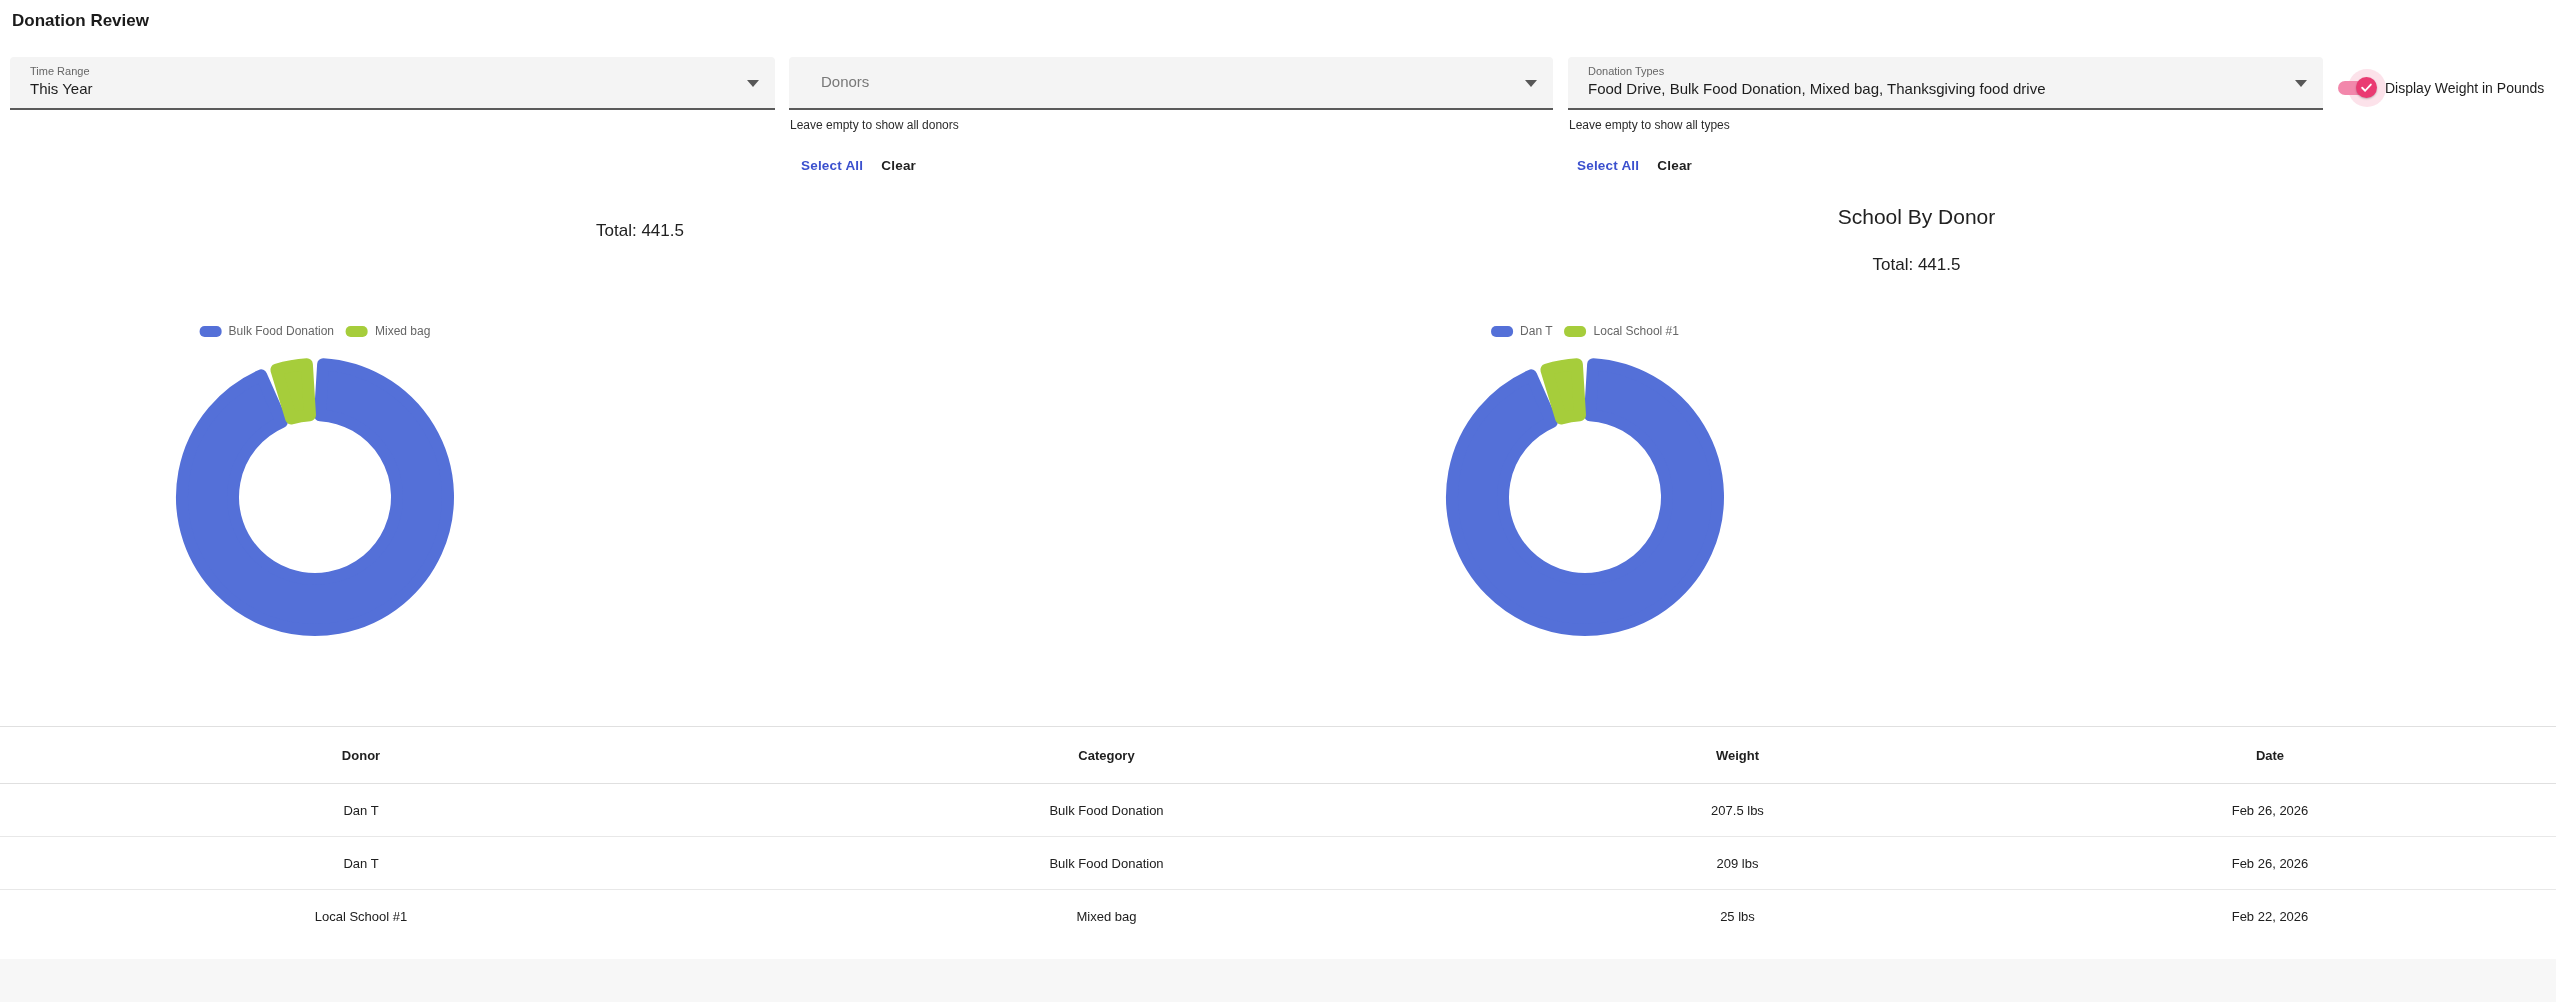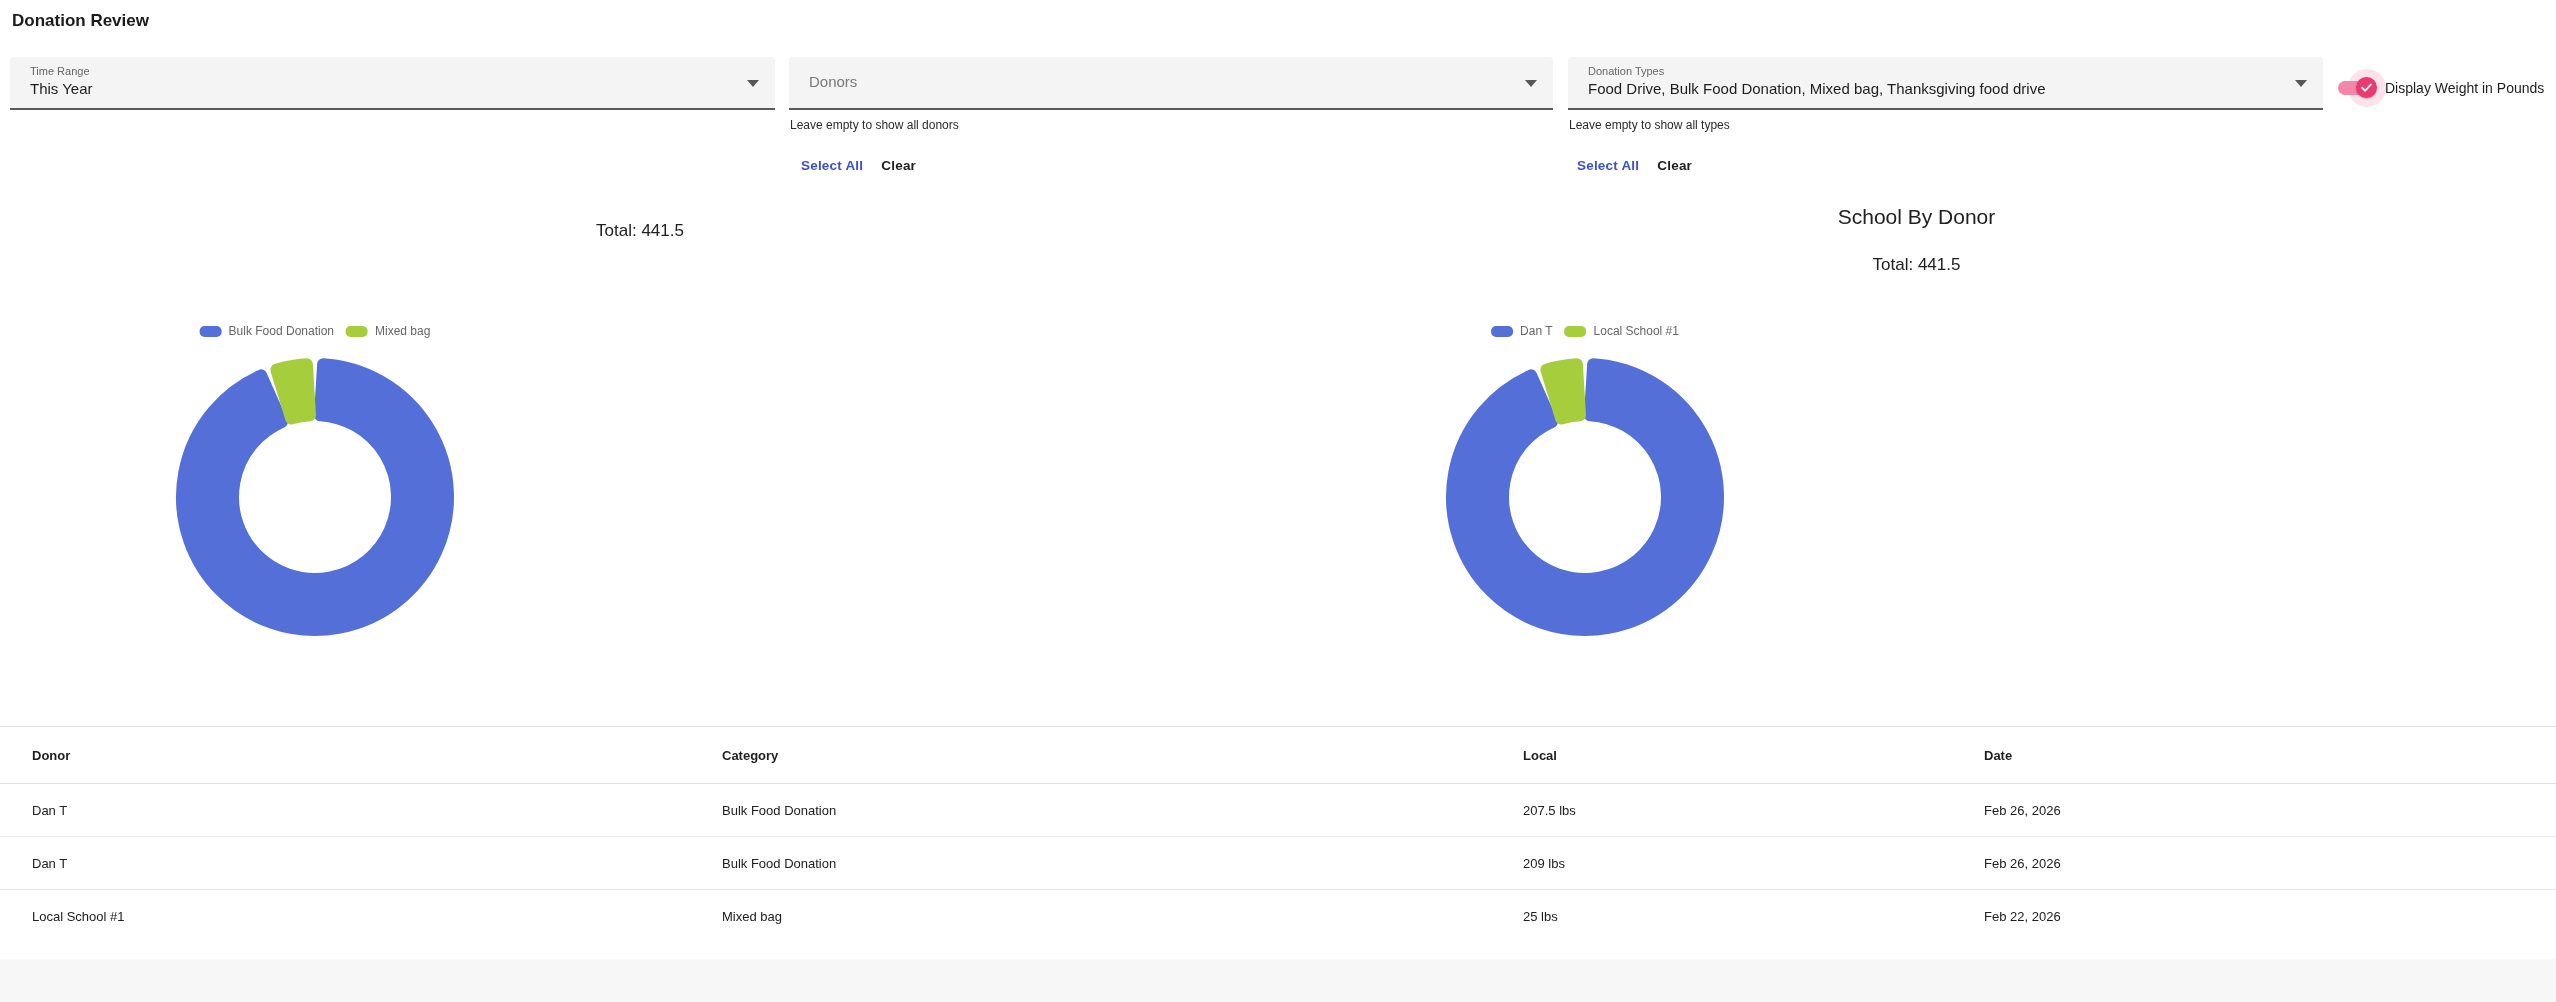--- a/index.html
+++ b/index.html
@@ -12,21 +12,21 @@
   
   .filter{
     position:absolute;top:57px;height:53px;box-sizing:border-box;background:#f4f4f4;
     border-bottom:2px solid #5a5a5a;border-radius:4px 4px 0 0;padding:8px 0 0 20px;cursor:pointer;
   }
   #filter-time{left:10px;width:765px;}
   #filter-donors{left:789px;width:764px;}
   #filter-types{left:1568px;width:755px;}
   .flabel{font-size:11px;line-height:12px;color:#666;}
   .fvalue{font-size:15px;line-height:18px;margin-top:3px;color:#1d1d1d;white-space:nowrap;overflow:hidden;}
-  .fvalue.placeholder{color:#787878;margin-top:8px;}
+  .fvalue.placeholder{color:#787878;margin-top:8px;margin-left:12px;}
   .select-arrow{
     position:absolute;right:16px;top:23px;width:0;height:0;
     border-left:6px solid transparent;border-right:6px solid transparent;border-top:7px solid #575757;
   }
   .hint{position:absolute;top:118px;font-size:12px;color:#2b2b2b;}
   #hint-donors{left:790px;}
   #hint-types{left:1569px;}
   .filter-actions{position:absolute;top:158px;display:flex;gap:18px;font-size:13.5px;font-weight:bold;letter-spacing:.2px;}
   #actions-donors{left:801px;}
   #actions-types{left:1577px;}
@@ -52,21 +52,21 @@
   #legend-0{left:315px;}
   #legend-1{left:308px;}
   .legend-item{display:flex;align-items:center;gap:7px;font-size:12px;color:#666;white-space:nowrap;}
   .legend-swatch{width:22px;height:11px;border-radius:5px;}
   .donut{position:absolute;top:152px;width:300px;height:300px;}
   #donut-0{left:165px;}
   #donut-1{left:158px;}
 
   
   .table-section{position:absolute;left:0;top:726px;width:2556px;border-top:1px solid #e0e0e0;border-bottom:2px solid #9e9e9e;background:#fff;}
-  .thead,.trow{display:grid;grid-template-columns:690px 801px 461px auto;align-items:center;}
+  .thead,.trow{display:grid;grid-template-columns:690px 801px 461px auto;align-items:center;text-align:center;}
   .thead{height:56px;border-bottom:1px solid #e0e0e0;}
   .trow{height:52px;border-bottom:1px solid #e8e8e8;}
   .trow:last-child{border-bottom:none;}
   .cell{padding-left:32px;font-size:13px;color:#202020;white-space:nowrap;}
   .thead .cell{font-weight:bold;color:#1f1f1f;}
   .table-pad{height:19px;}
 
   .footer-band{position:absolute;left:0;top:959px;width:2556px;height:43px;background:#f7f7f7;}
 </style>
 </head>
@@ -144,21 +144,21 @@
   <svg class="donut" id="donut-1" viewBox="0 0 300 300">
       <path d="M158.12 17.25 A133 133 0 1 1 96.15 28.39 L116.80 75.02 A82 82 0 1 0 155.01 68.15 Z" fill="#5470d8" stroke="#5470d8" stroke-width="12" stroke-linejoin="round"></path>
       <path d="M111.37 22.73 A133 133 0 0 1 141.88 17.25 L144.99 68.15 A82 82 0 0 0 126.18 71.54 Z" fill="#a6cd3b" stroke="#a6cd3b" stroke-width="12" stroke-linejoin="round"></path>
     </svg>
 </div>
 
 <div class="table-section">
   <div class="thead">
     <div class="cell">Donor</div>
     <div class="cell">Category</div>
-    <div class="cell">Local</div>
+    <div class="cell">Weight</div>
     <div class="cell">Date</div>
   </div>
   <div id="table-body">
       <div class="trow">
         <div class="cell">Dan T</div>
         <div class="cell">Bulk Food Donation</div>
         <div class="cell">207.5 lbs</div>
         <div class="cell">Feb 26, 2026</div>
       </div>
       <div class="trow">

